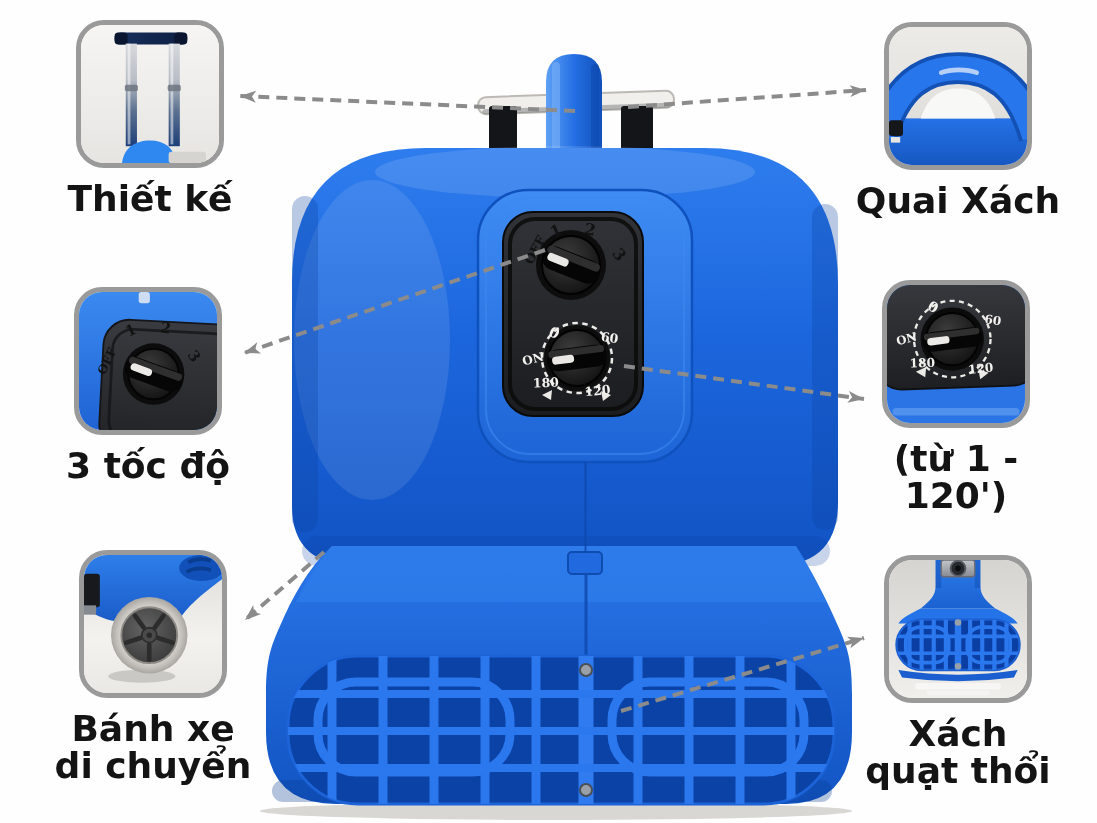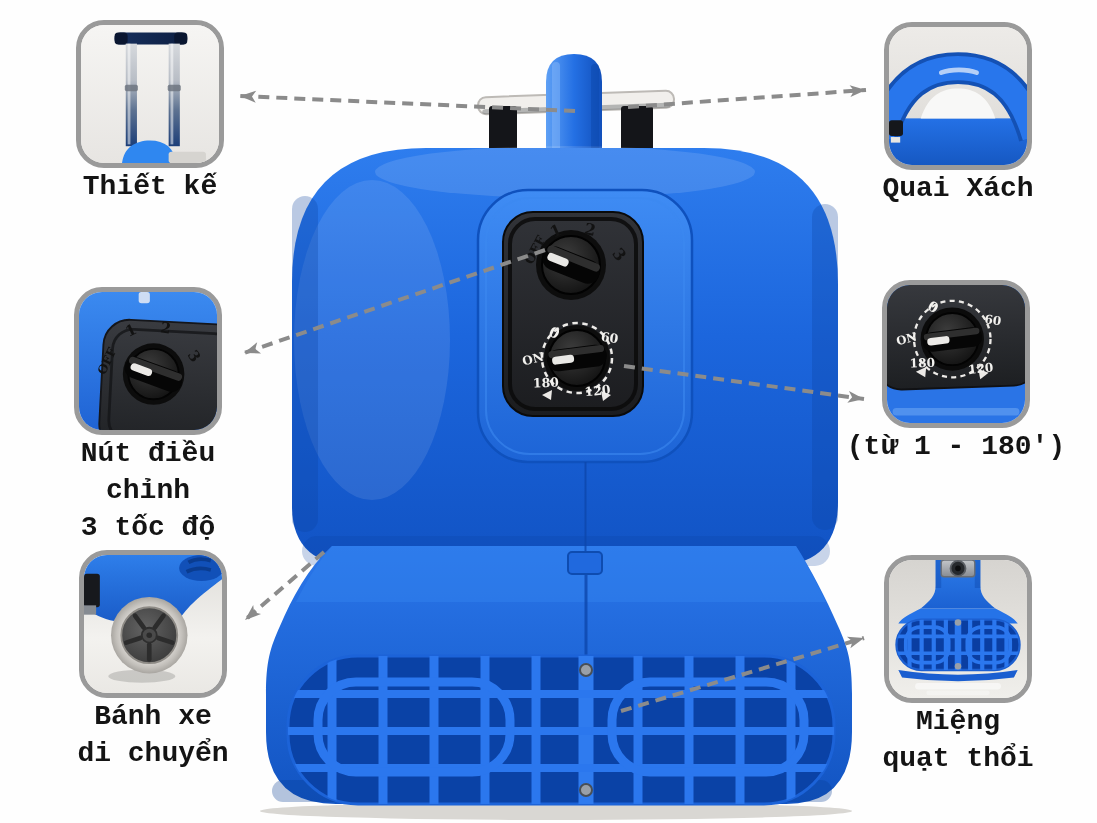--- a/index.html
+++ b/index.html
@@ -7,21 +7,21 @@
     position:relative;width:1097px;height:823px;background:#fefefe;overflow:hidden;
     font-family:"DejaVu Sans","Liberation Sans",sans-serif;
   }
   .machine-layer{position:absolute;left:0;top:0;width:1097px;height:823px;}
   .callout{position:absolute;width:230px;display:flex;flex-direction:column;align-items:center;}
   .thumb{
     width:148px;height:148px;box-sizing:border-box;border:5px solid #9a9a9a;border-radius:28px;
     overflow:hidden;background:#f4f3f1;
   }
   .thumb svg{display:block;width:100%;height:100%;}
-  .label{text-align:center;font-weight:700;font-size:28px;line-height:37px;color:#141414;font-family:Liberation Mono, monospace;}
+  .label{margin-top:12px;text-align:center;font-weight:700;font-size:36px;line-height:37px;color:#141414;}
   .dash-arrow{stroke:#8b8b8b;stroke-width:4;fill:none;stroke-dasharray:11 7;}
   .scale-dark{font-family:"DejaVu Serif","Liberation Serif",serif;font-weight:700;fill:#121212;}
   .scale-light{font-family:"DejaVu Serif","Liberation Serif",serif;font-weight:700;fill:#f3f2ef;}
 </style>
 </head>
 <body>
 
 <div class="canvas">
 
   <svg class="machine-layer" viewBox="0 0 1097 823">
@@ -279,21 +279,20 @@
         </g>
         <g class="scale-dark">
           <text x="34" y="76" font-size="13" text-anchor="middle" transform="rotate(-65 34 76)">OFF</text>
           <text x="58" y="46" font-size="16" text-anchor="middle" transform="rotate(-26 58 46)">1</text>
           <text x="92" y="44" font-size="16" text-anchor="middle" transform="rotate(10 92 44)">2</text>
           <text x="119" y="72" font-size="16" text-anchor="middle" transform="rotate(55 119 72)">3</text>
         </g>
       </svg>
     </div>
     <div class="label">
-      <div>Nút điều chỉnh</div>
       <div>3 tốc độ</div>
     </div>
   </div>
 
   <div class="callout" style="left:841px;top:280px;">
     <div class="thumb">
       <svg viewBox="0 0 148 148">
         <defs>
           <linearGradient id="c4panel" x1="0" y1="0" x2="0" y2="1">
               <stop offset="0" stop-color="#393b40"></stop>
@@ -322,21 +321,21 @@
         <g class="scale-light">
           <text x="47" y="28" font-size="15" text-anchor="middle" transform="rotate(30 47 28)">0</text>
           <text x="113" y="42" font-size="13" text-anchor="middle" transform="rotate(8 113 42)">60</text>
           <text x="101" y="94" font-size="13" text-anchor="middle" transform="rotate(-6 101 94)">120</text>
           <text x="38" y="88" font-size="13" text-anchor="middle" transform="rotate(-2 38 88)">180</text>
           <text x="22" y="62" font-size="12.5" text-anchor="middle" transform="rotate(-14 22 62)">ON</text>
         </g>
       </svg>
     </div>
     <div class="label">
-      <div>(từ 1 - 180')</div>
+      <div>(từ 1 - 120')</div>
     </div>
   </div>
 
   <div class="callout" style="left:38px;top:550px;">
     <div class="thumb">
       <svg viewBox="0 0 148 148">
         <defs>
           <linearGradient id="c5floor" x1="0" y1="0" x2="0" y2="1">
               <stop offset="0" stop-color="#dedcd8"></stop>
               <stop offset="0.6" stop-color="#f3f2ef"></stop>
@@ -433,18 +432,18 @@
           <rect x="84" y="72" width="46" height="38" rx="15" fill="none" stroke-width="4"></rect>
         </g>
         <circle cx="74" cy="67" r="3.5" fill="#9aa0a8"></circle>
         <circle cx="74" cy="114" r="3.5" fill="#9aa0a8"></circle>
         <path d="M10,118 Q74,128 138,118 L134,126 Q74,134 14,126 Z" fill="#1a5ed0"></path>
         <rect x="28" y="132" width="92" height="7" rx="3.5" fill="#ffffff" opacity="0.55"></rect>
         <rect x="40" y="140" width="68" height="5" rx="2.5" fill="#ffffff" opacity="0.35"></rect>
       </svg>
     </div>
     <div class="label">
-      <div>Miệng</div>
+      <div>Xách</div>
       <div>quạt thổi</div>
     </div>
   </div>
 
 </div>
 
 </body></html>

